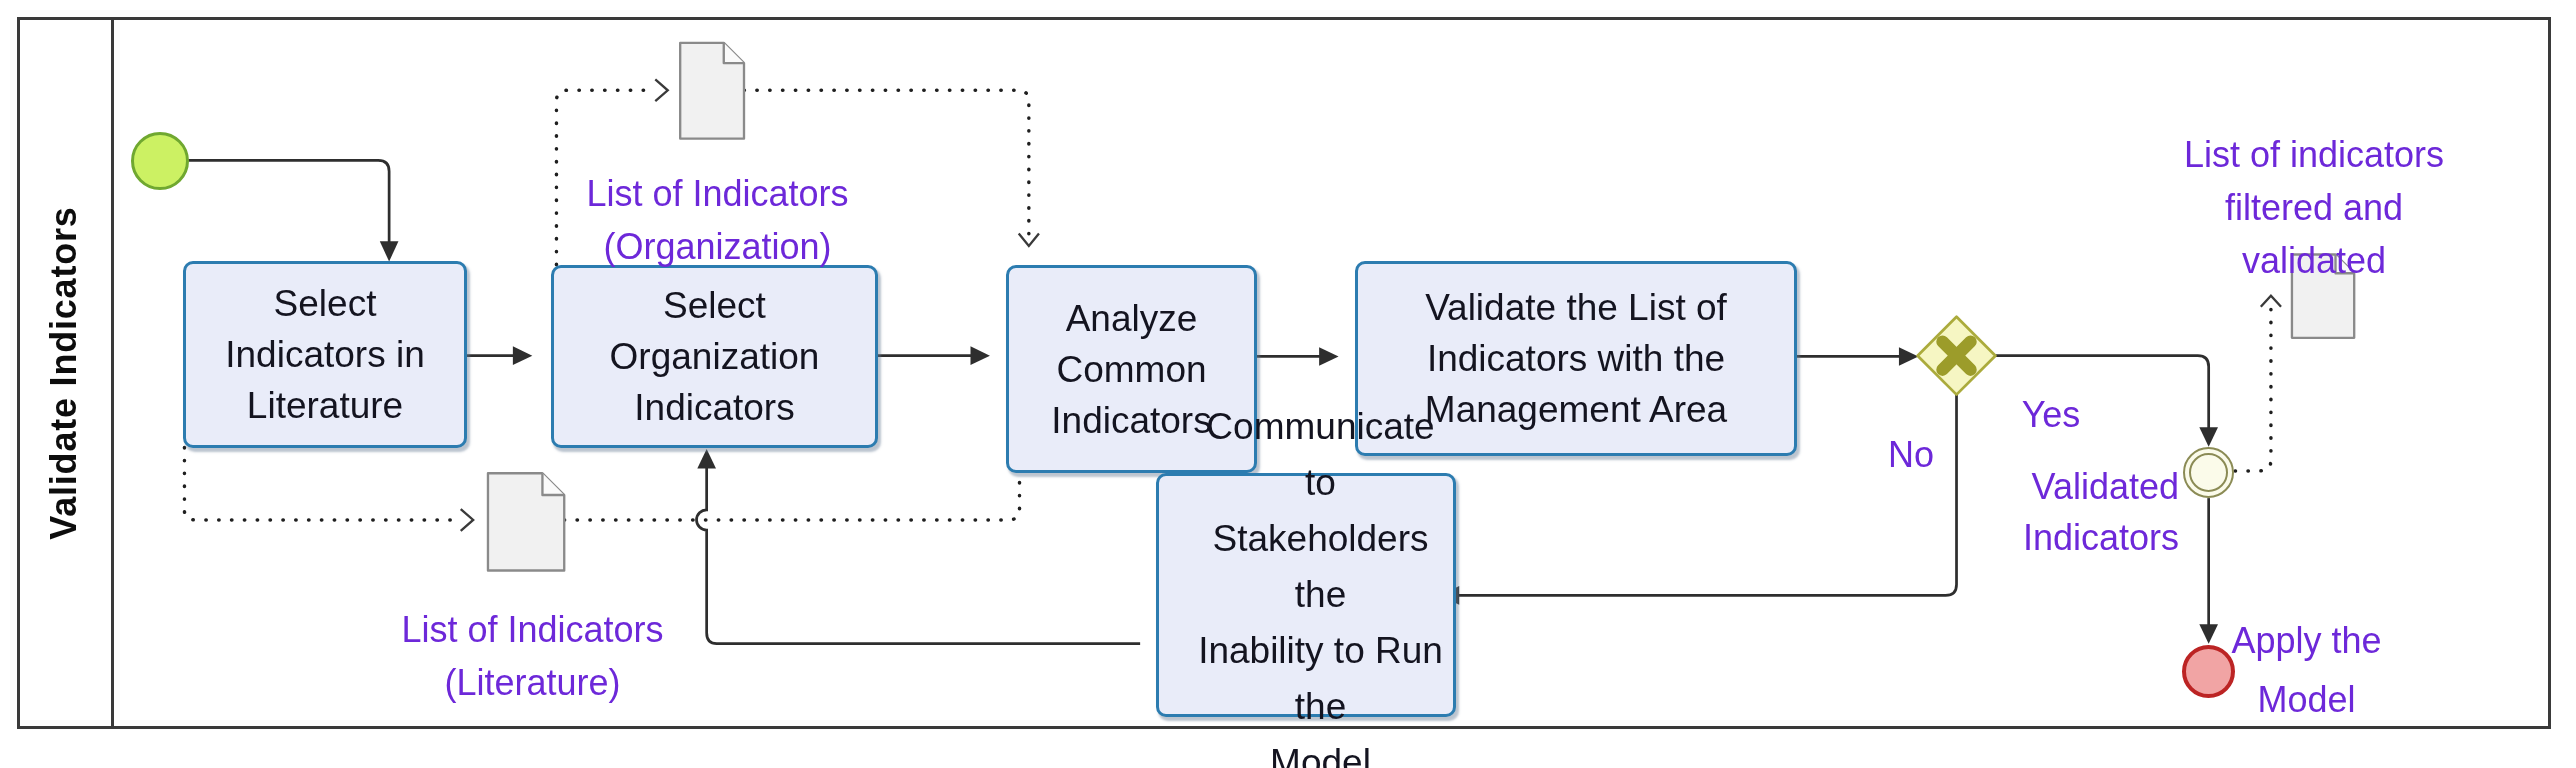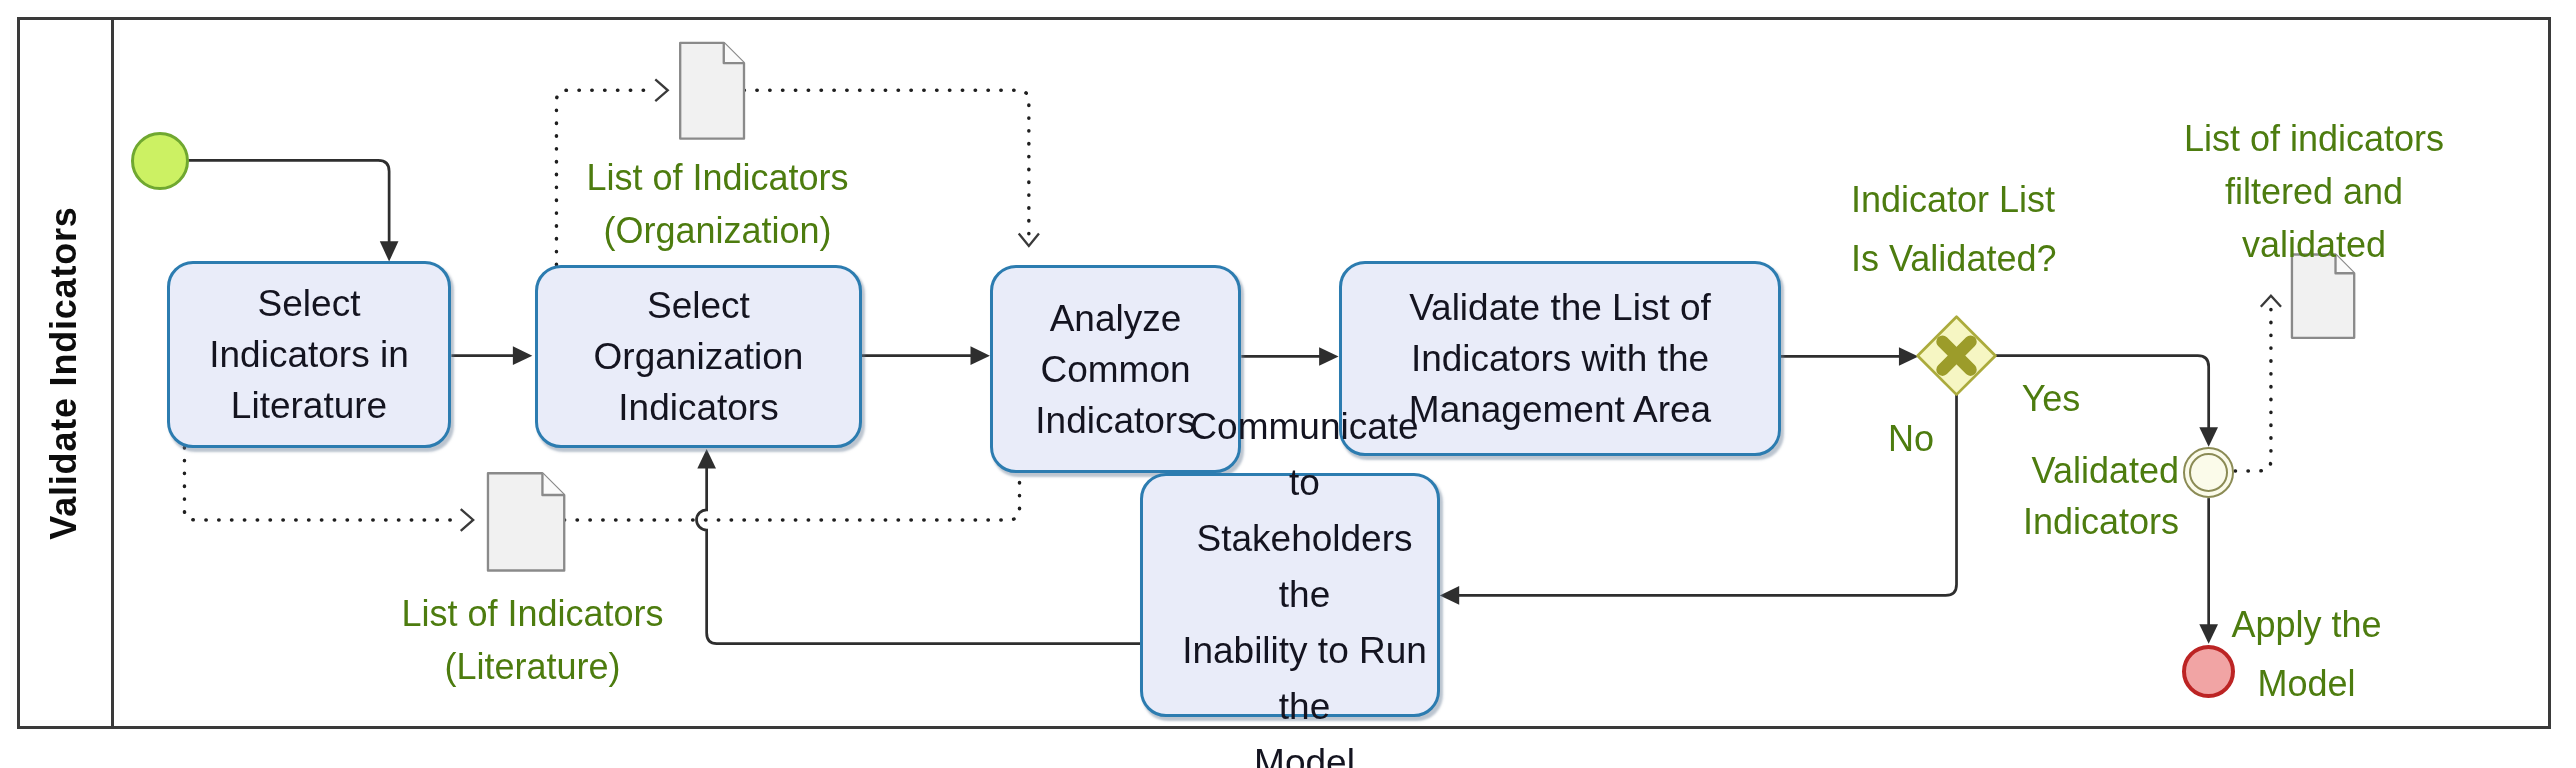--- a/index.html
+++ b/index.html
@@ -9,33 +9,33 @@
   }
   .pool{position:absolute;left:17px;top:17px;width:2534px;height:712px;
     border:3.1px solid #3a3a3a;box-sizing:border-box;background:#ffffff;}
   .lane-title-wrap{position:absolute;left:17px;top:17px;width:94px;height:712px;
     display:flex;align-items:center;justify-content:center;z-index:3;}
   .lane-title{transform:rotate(-90deg);white-space:nowrap;font-size:36px;font-weight:bold;color:#0d0d0d;letter-spacing:0.8px;}
   .lane-divider{position:absolute;left:111px;top:17px;width:3.1px;height:712px;background:#3a3a3a;z-index:2;}
   svg.connectors{position:absolute;left:0;top:0;z-index:1;}
   .task{
     position:absolute;z-index:2;box-sizing:border-box;
-    background:#E9ECF9;border:3.1px solid #2C7CB0;border-radius:26px;
+    background:#E9ECF9;border:3.1px solid #2C7CB0;border-radius:10px;
     box-shadow:2.3px 3.9px 2.3px rgba(104,124,148,0.45);
     display:flex;align-items:center;justify-content:center;text-align:center;
-    font-size:37px;line-height:51px;white-space:pre-line;color:#141420;
+    font-size:37px;line-height:51px;white-space:pre-line;color:#141420;margin-left:16px;
   }
   .task-communicate{line-height:56px;}
   .bpmn-event{position:absolute;z-index:2;border-radius:50%;box-sizing:border-box;}
   .event-start{left:131px;top:132px;width:58px;height:58px;background:#CCF163;border:3.1px solid #70A830;}
   .event-intermediate{left:2183px;top:447px;width:51px;height:51px;background:#FBFBEA;border:2.3px solid #8B8B55;
     display:flex;align-items:center;justify-content:center;}
   .event-intermediate-inner{width:39px;height:39px;border:2.3px solid #8B8B55;border-radius:50%;box-sizing:border-box;}
   .event-end{left:2182px;top:645px;width:53px;height:53px;background:#F1A4A4;border:4.7px solid #BC2424;}
-  .lbl{position:absolute;z-index:3;font-size:36px;line-height:53px;white-space:pre-line;color:#4d7c0f;}
+  .lbl{position:absolute;z-index:3;font-size:36px;line-height:53px;white-space:pre-line;color:#6d28d9;margin-top:16px;}
   .lbl-center{text-align:center;}
   .lbl-right{text-align:right;}
   .lbl-question{line-height:59px;}
   .lbl-apply{line-height:59px;text-align:center;}
 </style>
 </head>
 <body>
 
 <div class="stage">
 
@@ -147,22 +147,20 @@
 Management Area</div>
   <div class="task task-communicate" style="left:1140px;top:473px;width:300px;height:244px;padding-left:29px;">Communicate to
 Stakeholders the
 Inability to Run the
 Model</div>
 
   <div class="lbl lbl-center" style="left:562px;top:151px;width:311px;">List of Indicators
 (Organization)</div>
   <div class="lbl lbl-center" style="left:377px;top:587px;width:311px;">List of Indicators
 (Literature)</div>
-  <div class="lbl lbl-question" style="left:1851px;top:170px;width:280px;">Indicator List
-Is Validated?</div>
   <div class="lbl lbl-center" style="left:2012px;top:372px;width:78px;">Yes</div>
   <div class="lbl lbl-center" style="left:1856px;top:412px;width:78px;text-align:right;">No</div>
   <div class="lbl lbl-right" style="left:1952px;top:445px;width:227px;line-height:51px;">Validated
 Indicators</div>
   <div class="lbl lbl-center" style="left:2174px;top:112px;width:280px;">List of indicators
 filtered and
 validated</div>
   <div class="lbl lbl-apply" style="left:2174px;top:595px;width:265px;">Apply the
 Model</div>
 

